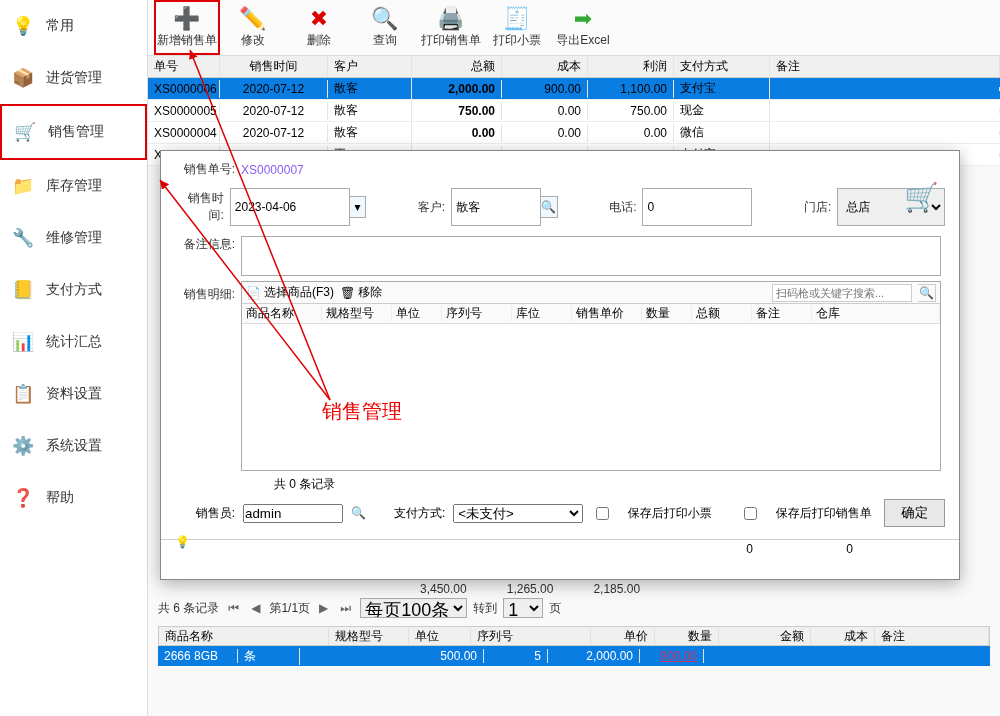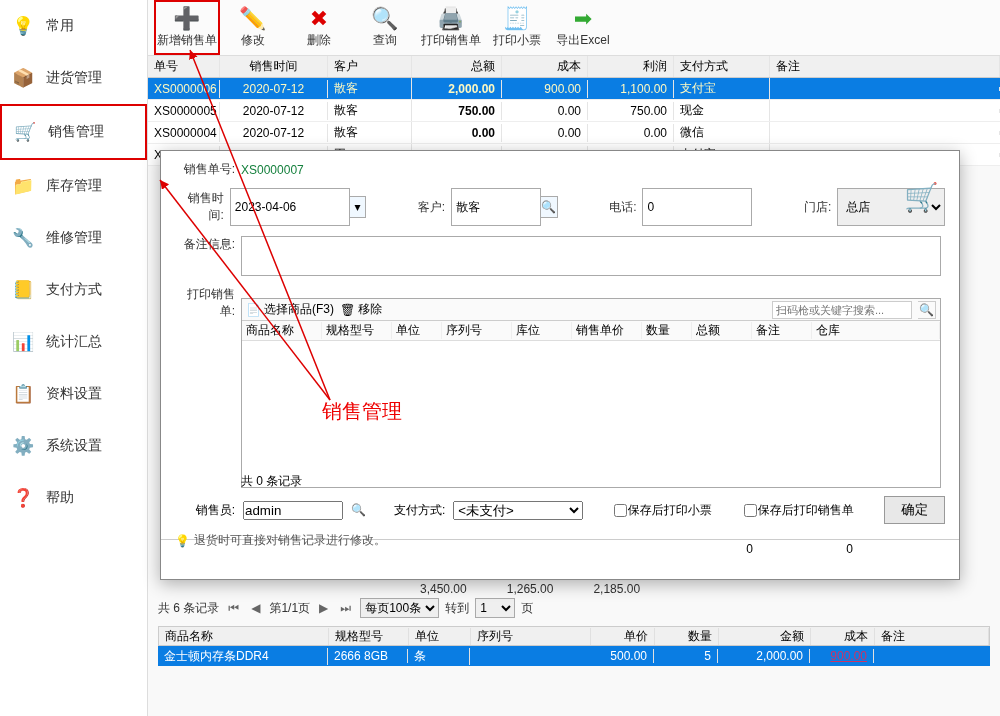--- a/index.html
+++ b/index.html
@@ -12,21 +12,21 @@
 
 .toolbar { position: absolute; left: 148px; top: 0; right: 0; height: 56px; background: #fbfbfb; border-bottom: 1px solid #ddd; display: flex; padding-left: 6px; }
 .tb-btn { display: flex; flex-direction: column; align-items: center; justify-content: center; width: 66px; cursor: pointer; font-size: 12px; color: #333; }
 .tb-btn .ticon { font-size: 22px; height: 26px; display: flex; align-items: center; }
 .tb-btn.selected-red { border: 2px solid #d00; }
 
 .grid-wrap { position: absolute; left: 148px; top: 56px; right: 0; }
 .grid-header { display: flex; background: #f0f0f0; border-bottom: 1px solid #ccc; height: 22px; align-items: center; font-size: 12px; }
 .grid-header > div, .grid-row > div { padding: 2px 6px; border-right: 1px solid #e5e5e5; }
 .grid-row { display: flex; height: 22px; align-items: center; border-bottom: 1px solid #eee; background: #fff; font-size: 12px; }
-.grid-row.sel { background: #0a7de3; color: #fef9c3; }
+.grid-row.sel { background: #0a7de3; color: #000000; }
 .c-id{width:72px}.c-date{width:108px;text-align:center}.c-cust{width:84px}
 .c-amt{width:90px;text-align:right}.c-cost{width:86px;text-align:right}
 .c-profit{width:86px;text-align:right}.c-pay{width:96px}.c-rem{flex:1}
 
 .dialog { position: absolute; left: 160px; top: 150px; width: 800px; height: 430px; background: #fff; border: 1px solid #888; box-shadow: 0 4px 16px rgba(0,0,0,.3); z-index: 10; }
 .dlg-title { height: 22px; background: #f3f3f3; border-bottom: 1px solid #ccc; display: flex; align-items: center; padding: 0 6px; font-size: 12px; }
 .dlg-close { margin-left: auto; cursor: pointer; font-size: 14px; color: #555; }
 .dlg-body { padding: 10px 14px; position: relative; height: calc(100% - 22px); }
 .frow { display: flex; align-items: center; margin-bottom: 10px; font-size: 12px; }
 .frow .lbl { width: 60px; text-align: right; margin-right: 6px; color: #333; }
@@ -37,32 +37,32 @@
 .detail-box { border: 1px solid #aaa; height: 190px; width: 700px; margin-left: 66px; }
 .detail-tools { height: 22px; border-bottom: 1px solid #ccc; display: flex; align-items: center; padding: 0 4px; gap: 6px; background: #fafafa; }
 .detail-tools .dtbtn { display: inline-flex; align-items: center; gap: 3px; cursor: pointer; }
 .scan-inp { margin-left: auto; width: 140px; height: 18px; border: 1px solid #ccc; font-size: 11px; padding: 0 3px; color: #999; }
 .scan-srch { width: 18px; height: 18px; border: 1px solid #ccc; border-left: none; display: inline-flex; align-items: center; justify-content: center; cursor: pointer; }
 .detail-head { display: flex; height: 20px; align-items: center; border-bottom: 1px solid #ddd; font-size: 12px; background: #fafafa; }
 .detail-head > div { padding: 0 4px; border-right: 1px solid #eee; }
 .dh1{width:80px}.dh2{width:70px}.dh3{width:50px}.dh4{width:70px}.dh5{width:60px}.dh6{width:70px}.dh7{width:50px}.dh8{width:60px}.dh9{width:60px}.dh10{flex:1}
 
 .dlg-bottom { position: absolute; left: 14px; right: 14px; bottom: 8px; }
-.rec-count { font-size: 12px; margin-bottom: 6px; margin-left: 66px; }
+.rec-count { font-size: 12px; margin-bottom: 6px; margin-left: 99px; }
 .bottom-row { display: flex; align-items: center; gap: 8px; font-size: 12px; }
 .bottom-row .lbl2 { width: 60px; text-align: right; }
 .hint { font-size: 12px; color: #555; margin-top: 8px; display: flex; align-items: center; gap: 4px; }
 .hint .bulb { color: #f5a623; }
-.chk { display: inline-flex; align-items: center; gap: 1px; margin-left: 24px; }
+.chk { display: inline-flex; align-items: center; gap: 19px; margin-left: 24px; }
 .ok-btn { margin-left: auto; padding: 4px 16px; background: #e8e8e8; border: 1px solid #999; cursor: pointer; }
 
 .red-annot { position: absolute; left: 322px; top: 398px; color: #e00; font-size: 20px; z-index: 20; pointer-events: none; font-family: SimSun, serif; }
 
 .pager { position: absolute; left: 158px; top: 598px; right: 10px; font-size: 12px; display: flex; align-items: center; gap: 6px; color: #333; }
-.pager select, .pager input { height: 20px; border: 1px solid #aaa; font-size: 12px; }
+.pager select, .pager input { height: 20px; border: 1px solid #aaa; font-size: 18px; }
 .pg-btn { cursor: pointer; color: #666; padding: 0 3px; }
 
 .bottom-detail { position: absolute; left: 158px; top: 626px; right: 10px; font-size: 12px; }
 .bottom-detail .title { margin-bottom: 4px; }
 .bd-head { display: flex; background: #f0f0f0; height: 20px; align-items: center; border: 1px solid #ccc; }
 .bd-head > div, .bd-row > div { padding: 0 6px; border-right: 1px solid #e0e0e0; }
 .bd-row { display: flex; height: 20px; align-items: center; background: #0a7de3; color: #fff; }
 .b1{width:170px}.b2{width:80px}.b3{width:62px}.b4{width:120px}.b5{width:64px;text-align:right}.b6{width:64px;text-align:right}.b7{width:92px;text-align:right}.b8{width:64px;text-align:right}.b9{flex:1}
 .bd-row .b8 { color: #cc3366; text-decoration: underline; }
 
@@ -201,40 +201,40 @@
         <div class="c-rem"></div>
       </div>
     </div>
 </div>
 
 <div class="dialog">
   <div class="dlg-body">
     <span class="cart-icon">🛒</span>
     <div class="frow">
       <span class="lbl">销售单号:</span>
-      <span style="color:#15803d">XS0000007</span>
+      <span style="color:#8b5cf6">XS0000007</span>
     </div>
     <div class="frow">
       <span class="lbl">销售时间:</span>
       <input style="width: 120px;" value="2023-04-06">
         <span class="srch">▾</span>
       <span class="lbl" style="margin-left:30px">客户:</span>
       <input style="width: 90px;" value="散客">
         <span class="srch">🔍</span>
       <span class="lbl" style="margin-left:30px">电话:</span>
       <input style="width: 110px;" value="0">
       <span class="lbl" style="margin-left:30px">门店:</span>
       <select style="width:130px"><option>总店</option></select>
     </div>
     <div class="frow" style="align-items:flex-start">
       <span class="lbl">备注信息:</span>
       <textarea class="remark" style=""></textarea>
     </div>
     <div class="frow" style="align-items:flex-start">
-      <span class="lbl">打印销售单:</span>
+      <span class="lbl">销售明细:</span>
     </div>
     <div class="detail-box" style="margin-top:-32px">
       <div class="detail-tools">
         <span class="dtbtn">📄<span>选择商品(F3)</span></span>
         <span class="dtbtn">🗑<span>移除</span></span>
         <input class="scan-inp" placeholder="扫码枪或关键字搜索..." style="">
           <span class="scan-srch">🔍</span>
       </div>
       <div class="detail-head">
         <div class="dh1">商品名称</div>
@@ -268,21 +268,20 @@
             <span>保存后打印小票</span>
           </label>
         <label class="chk">
             <input type="checkbox" style="">
             <span>保存后打印销售单</span>
           </label>
         <button class="ok-btn">确定</button>
       </div>
       <div class="hint">
           <span class="bulb">💡</span>
-          <span>退货时可直接对销售记录进行修改。</span>
         </div>
     </div>
   </div>
 </div>
 
 <div class="red-annot">销售管理</div>
 <svg class="arrow" style="left:150px;top:40px" width="200" height="370">
     <defs>
       <marker id="ah1" markerWidth="8" markerHeight="8" refX="6" refY="3" orient="auto">
         <path d="M0,0 L6,3 L0,6 Z" fill="#d00"></path>
@@ -324,21 +323,20 @@
     <div class="b2">规格型号</div>
     <div class="b3">单位</div>
     <div class="b4">序列号</div>
     <div class="b5">单价</div>
     <div class="b6">数量</div>
     <div class="b7">金额</div>
     <div class="b8">成本</div>
     <div class="b9">备注</div>
   </div>
   <div class="bd-row">
-    <div class="b1">金士顿内存条DDR4</div>
     <div class="b2">2666 8GB</div>
     <div class="b3">条</div>
     <div class="b4"></div>
     <div class="b5">500.00</div>
     <div class="b6">5</div>
     <div class="b7">2,000.00</div>
     <div class="b8">900.00</div>
     <div class="b9"></div>
   </div>
 </div>

